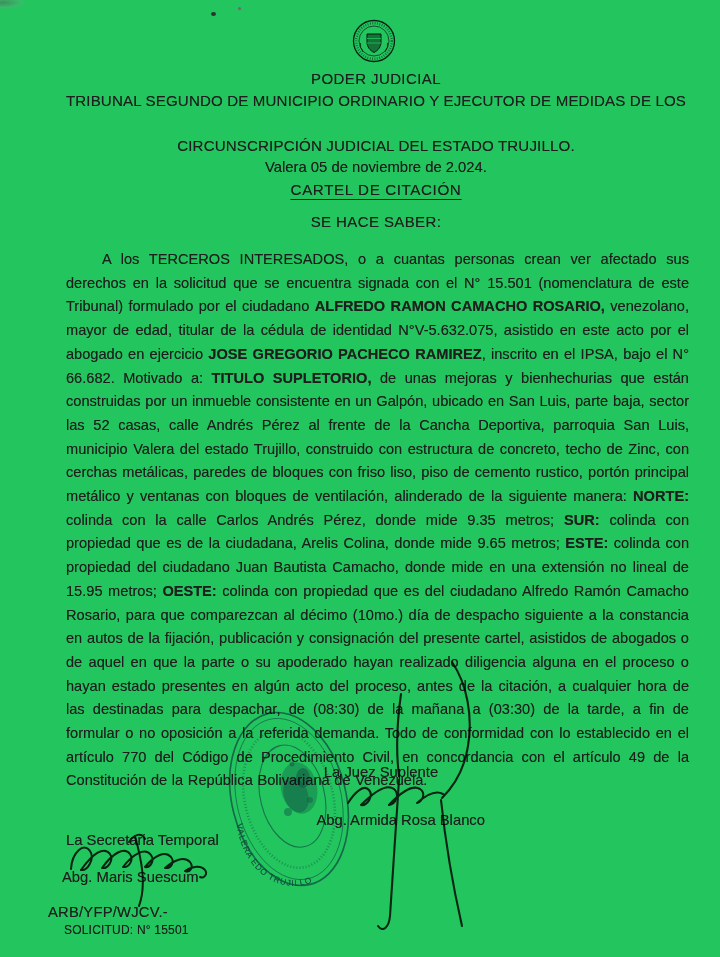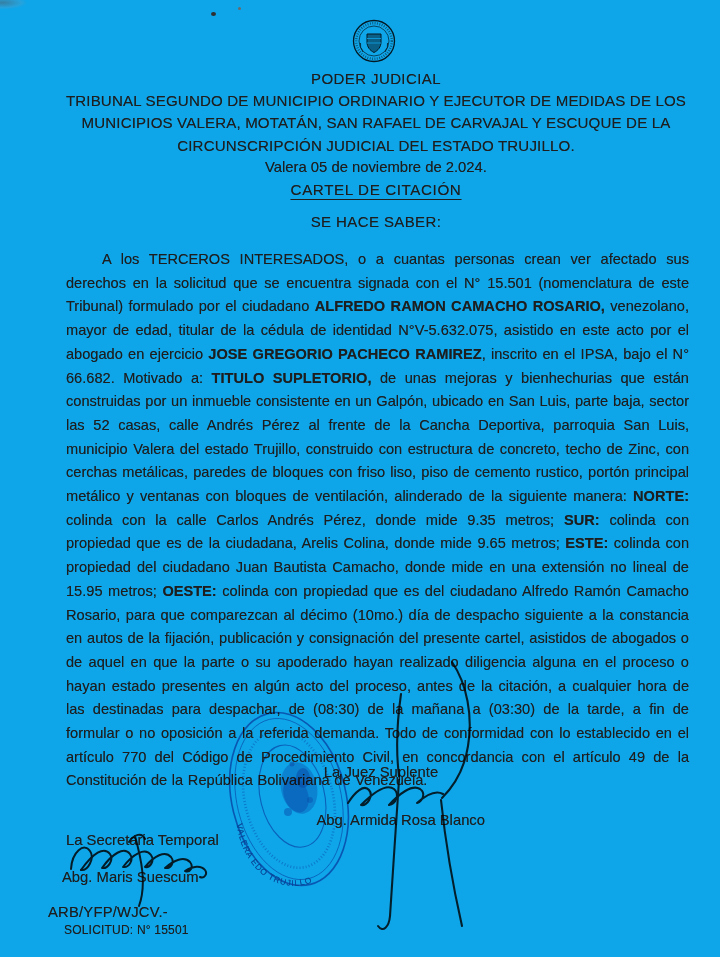--- a/index.html
+++ b/index.html
@@ -1,19 +1,19 @@
 <!DOCTYPE html>
 <html><head>
 <meta charset="utf-8">
 <style>
   html,body{margin:0;padding:0;background:#ffffff;}
   .page{
     position:relative;
     width:720px;height:957px;
-    background:#0ea5e9;
+    background:#22c55e;
     font-family:"Liberation Sans",sans-serif;
     color:#1e1e1e;
     overflow:hidden;
     text-shadow:0 0 .5px rgba(30,30,30,.55);
   }
   .abs{position:absolute;}
   .center{position:absolute;left:32px;width:688px;text-align:center;}
   .head-institution{top:70px;font-size:15px;letter-spacing:.4px;}
   .trib{font-size:15.1px;letter-spacing:.15px;}
   .t1{top:92px}.t2{top:114px}.t3{top:137px}
@@ -48,21 +48,20 @@
 <body>
 
 <div class="page">
 
   <div class="smudge"></div>
   <div class="dot d1"></div>
   <div class="dot d2"></div>
 
   <div class="center head-institution">PODER JUDICIAL</div>
   <div class="center trib t1">TRIBUNAL SEGUNDO DE MUNICIPIO ORDINARIO Y EJECUTOR DE MEDIDAS DE LOS</div>
-  <div class="center trib t2">MUNICIPIOS VALERA, MOTATÁN, SAN RAFAEL DE CARVAJAL Y ESCUQUE DE LA</div>
   <div class="center trib t3">CIRCUNSCRIPCIÓN JUDICIAL DEL ESTADO TRUJILLO.</div>
   <div class="center date-line">Valera  05 de noviembre de 2.024.</div>
   <div class="center doc-title">CARTEL DE CITACIÓN</div>
   <div class="center salutation">SE HACE SABER:</div>
 
   <div class="body-par"><span>A los TERCEROS INTERESADOS, o a cuantas personas crean ver afectado sus derechos en la solicitud que se encuentra signada con el N° 15.501 (nomenclatura de este Tribunal) formulado por el ciudadano </span><span class="bold">ALFREDO RAMON CAMACHO ROSARIO,</span><span> venezolano, mayor de edad, titular de la cédula de identidad N°V-5.632.075, asistido en este acto por el abogado en ejercicio </span><span class="bold">JOSE GREGORIO PACHECO RAMIREZ</span><span>, inscrito en el IPSA, bajo el N° 66.682. Motivado a: </span><span class="bold">TITULO SUPLETORIO,</span><span> de unas mejoras y bienhechurias que están construidas por un inmueble consistente en un Galpón, ubicado en San Luis, parte baja, sector las 52 casas, calle Andrés Pérez al frente de la Cancha Deportiva, parroquia San Luis, municipio Valera del estado Trujillo, construido con estructura de concreto, techo de Zinc, con cerchas metálicas, paredes de bloques con friso liso, piso de cemento rustico, portón principal metálico y ventanas con bloques de ventilación, alinderado de la siguiente manera: </span><span class="bold">NORTE:</span><span> colinda con la calle Carlos Andrés Pérez,  donde mide 9.35 metros; </span><span class="bold">SUR:</span><span> colinda con propiedad que es de la ciudadana, Arelis Colina, donde mide 9.65 metros; </span><span class="bold">ESTE:</span><span> colinda con propiedad del ciudadano Juan Bautista Camacho, donde mide en una extensión no lineal de 15.95 metros; </span><span class="bold">OESTE:</span><span> colinda con propiedad que es del ciudadano Alfredo Ramón Camacho Rosario,  para que comparezcan al décimo (10mo.) día de despacho siguiente a la constancia en autos de la fijación, publicación y consignación del presente cartel, asistidos de abogados o de aquel en que la parte o su apoderado hayan realizado diligencia alguna en el proceso o hayan estado presentes en algún acto del proceso, antes de la citación, a cualquier hora de las destinadas para despachar, de (08:30) de la mañana a (03:30) de la tarde, a fin de formular o no oposición a la referida demanda. Todo de conformidad con lo establecido en el artículo 770 del Código de Procedimiento Civil, en concordancia con el artículo 49 de la Constitución de la República Bolivariana de Venezuela.</span></div>
 
   <div class="abs judge-title">La Juez Suplente</div>
   <div class="abs judge-name">Abg. Armida Rosa Blanco</div>
   <div class="abs sec-title">La Secretaria Temporal</div>

